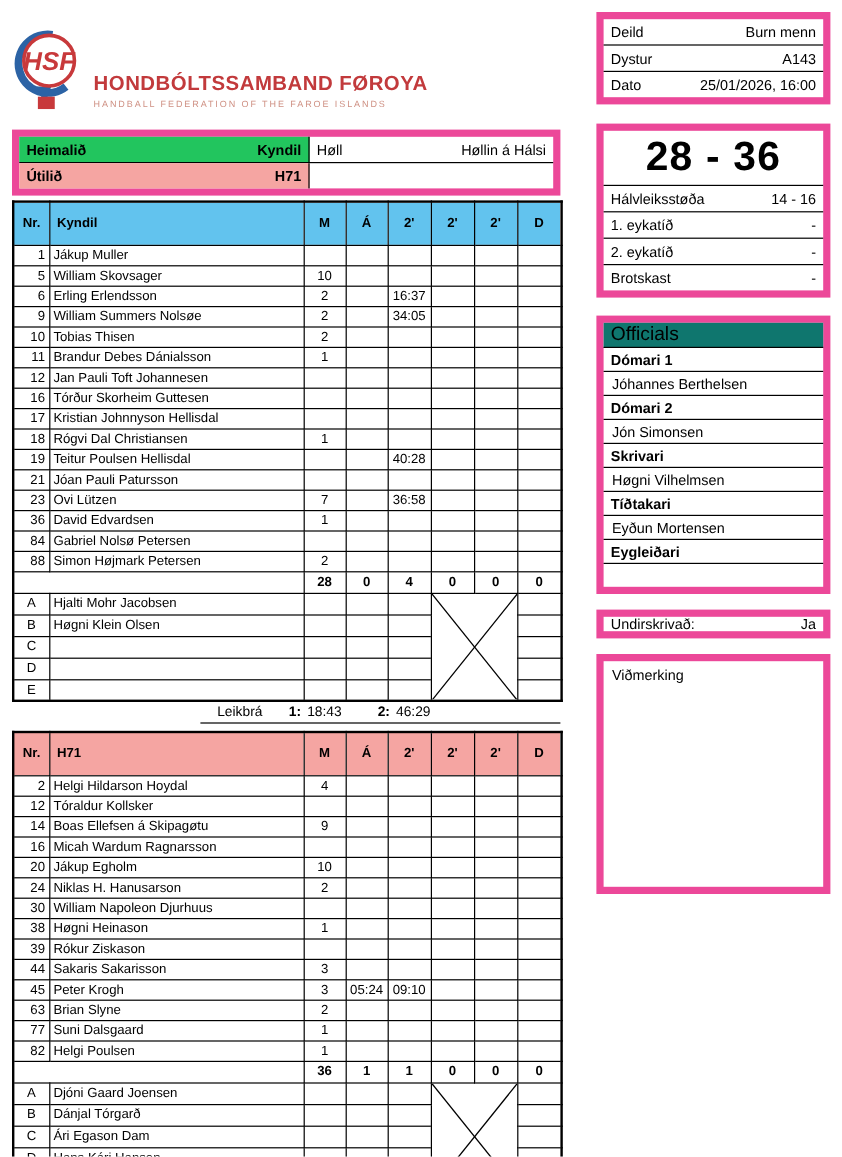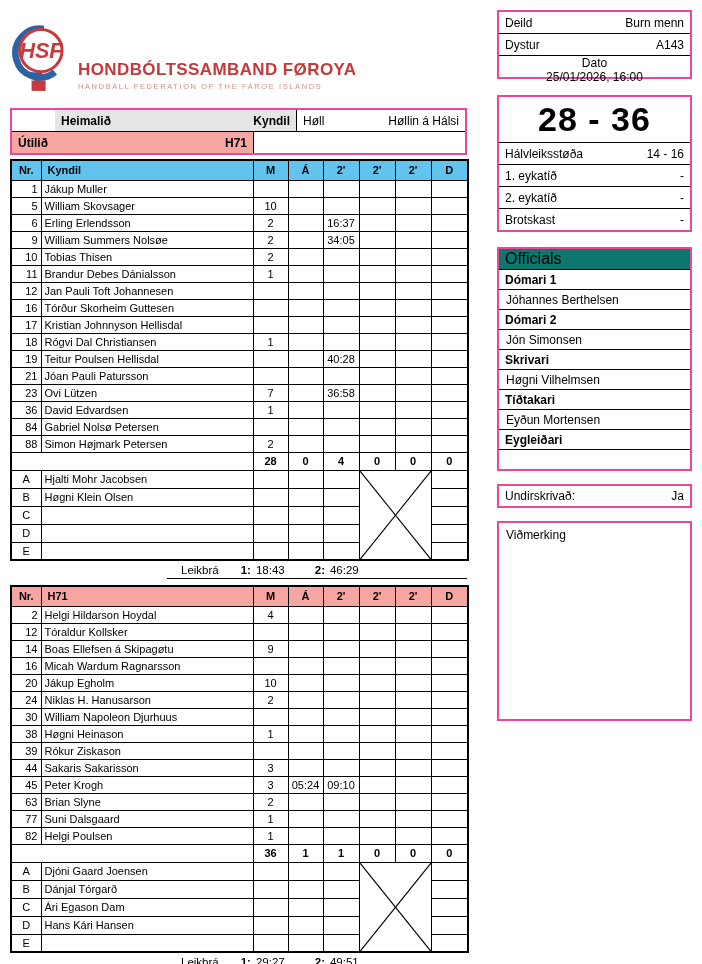--- a/index.html
+++ b/index.html
@@ -8,45 +8,45 @@
   .left-col{position:absolute;left:10px;top:24px;width:457px;}
   .right-col{position:absolute;left:497px;top:10px;width:195px;}
 
   
   .brand{display:flex;align-items:center;height:70px;}
   .brand-text{margin-left:8px;}
   .org-name{color:#c23a3c;font-weight:bold;font-size:17px;letter-spacing:.4px;margin-top:32px;}
   .org-sub{color:#cf9184;font-size:7.5px;letter-spacing:1.6px;margin-top:2px;}
 
   
-  .box{border:2px solid #ec4899;box-sizing:border-box;background:#fff;}
+  .box{border:6px solid #ec4899;box-sizing:border-box;background:#fff;}
 
   
   .info-row{display:flex;justify-content:space-between;align-items:center;
             height:21px;padding:0 6px;font-size:12px;border-bottom:1px solid #000;}
-  .info-row:last-child{border-bottom:none;flex-direction:column;}
+  .info-row:last-child{border-bottom:none;}
 
   
   .teams-box{margin-top:14px;}
   .teams-row{display:flex;height:21px;border-bottom:1px solid #000;}
   .teams-row:last-child{border-bottom:none;}
   .team-cell{width:242px;display:flex;justify-content:space-between;align-items:center;
              padding:0 6px;box-sizing:border-box;font-size:12px;font-weight:bold;
              border-right:1px solid #000;}
-  .team-cell.home{background:#e5e5e5;margin-left:43px;}
+  .team-cell.home{background:#22c55e;}
   .team-cell.away{background:#f5a5a2;}
   .hall-cell{flex:1;display:flex;justify-content:space-between;align-items:center;
              padding:0 6px;font-size:12px;}
 
   
   table.roster{border-collapse:collapse;table-layout:fixed;width:457px;
                border:2px solid #000;margin-top:4px;}
   table.roster th,table.roster td{border:1px solid #000;font-size:11px;
                padding:0 3px;overflow:hidden;white-space:nowrap;box-sizing:border-box;}
-  table.roster th{height:20px;font-weight:bold;text-align:center;}
+  table.roster th{height:36px;font-weight:bold;text-align:center;}
   table.roster th.c-name{text-align:left;padding-left:6px;}
   .team-home thead th{background:#62c3ee;}
   .team-away thead th{background:#f5a5a2;}
   tr.player-row td{height:17px;}
   tr.totals-row td{height:18px;font-weight:bold;text-align:center;}
   tr.staff-row td{height:18px;}
   td.c-nr{text-align:right;padding-right:7px;}
   tr.staff-row td.c-nr{text-align:center;padding-right:3px;}
   td.c-name{text-align:left;padding-left:6px;}
   td.c-num{text-align:center;font-size:10.5px;}

